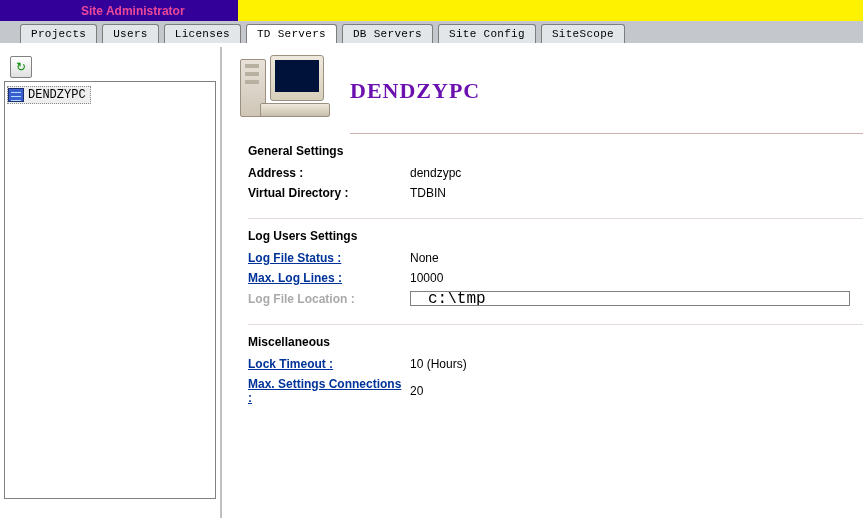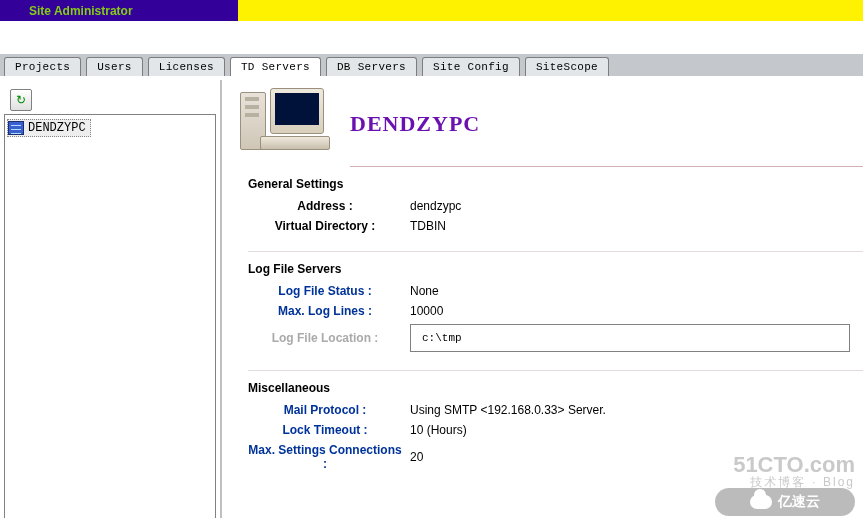--- a/index.html
+++ b/index.html
@@ -1,24 +1,24 @@
 <!DOCTYPE html>
 <html><head>
 <meta charset="utf-8">
 <style>
   * { box-sizing: border-box; }
   html, body { margin: 0; padding: 0; font-family: "MS Sans Serif", Verdana, sans-serif; font-size: 12px; background: #fff; }
   .wrap { width: 863px; height: 518px; position: relative; background: #fff; overflow: hidden; }
 
   
   .header-bar { height: 21px; background: #fff200; display: flex; align-items: stretch; }
-  .header-title-area { width: 238px; background: #330099; color: #84cc16; font-weight: bold; font-size: 12px; display: flex; align-items: center; padding-left: 29px; font-family: Verdana, sans-serif; }
+  .header-title-area { width: 238px; background: #330099; color: #ec4899; font-weight: bold; font-size: 12px; display: flex; align-items: center; padding-left: 81px; font-family: Verdana, sans-serif; }
 
   
-  .tabs-row { height: 22px; background: #c4c8cc; display: flex; align-items: flex-end; padding-left: 4px; margin-top: 33px; }
+  .tabs-row { height: 22px; background: #c4c8cc; display: flex; align-items: flex-end; padding-left: 20px; }
   .tab { height: 19px; background: #e2e6e9; border: 1px solid #7d7d7d; border-bottom: none; border-radius: 3px 3px 0 0; margin-right: 5px; padding: 0 10px; font-size: 11px; display: flex; align-items: center; cursor: pointer; font-family: "Courier New", monospace; letter-spacing: 0.3px; }
   .tab-active { background: #ffffff; }
   .tab-strip-bottom { height: 4px; background: #ffffff; }
 
   
   .body { display: flex; height: calc(518px - 21px - 22px - 4px); }
 
   
   .sidebar { width: 222px; padding: 6px 4px 4px 4px; background: #fff; border-right: 2px solid #c0c0c0; }
   .toolbar { height: 28px; background: #fff; display: flex; align-items: center; padding-left: 6px; }
@@ -42,26 +42,26 @@
   .ci-mon { position:absolute; left:30px; top:0; width:54px; height:46px; background:linear-gradient(#efe9dd,#d8cfbc); border:1px solid #9a9080; border-radius:3px; }
   .ci-mon::after { content:""; position:absolute; top:4px; left:4px; right:4px; bottom:8px; background:#00123a; }
   .ci-base { position:absolute; left:20px; top:48px; width:70px; height:14px; background:linear-gradient(#efe9dd,#c8bfac); border:1px solid #9a9080; border-radius:2px; }
 
   .server-title { font-family: "Times New Roman", serif; font-size: 22px; color: #6a11b0; font-weight: bold; letter-spacing: 1px; flex:1; }
   .hr-line { height: 1px; background: #d3b0b0; margin: 2px 0 10px 120px; }
 
   .section { margin-top: 10px; margin-left: 18px; }
   .section-head { font-weight: bold; color: #000; font-size: 12px; margin-bottom: 8px; }
   .kv-row { display: flex; align-items: center; font-size: 12px; margin-bottom: 6px; }
-  .kv-label { width: 160px; text-align: center; font-weight: bold; color: #003399; padding-right: 6px; }
+  .kv-label { width: 160px; text-align: left; font-weight: bold; color: #003399; padding-right: 6px; }
   .kv-label.plain { color:#000; text-decoration:none; }
-  .kv-label.link { cursor: pointer; }
+  .kv-label.link { text-decoration: underline; cursor: pointer; }
   .kv-label.disabled { color: #aaa; }
   .kv-val { color:#000; padding-left:2px; }
-  .kv-val input { font-family: "Courier New", monospace; font-size: 11px; border:1px solid #808080; height:28px; padding:1px 11px; width: 440px; }
+  .kv-val input { font-family: "Courier New", monospace; font-size: 16px; border:1px solid #808080; height:15px; padding:1px 17px; width: 440px; }
   .light-divider { height:1px; background:#e4dcdc; margin:18px 0 6px 0; width: 620px; }
 
   
   .wm { position:absolute; right:8px; bottom:30px; color:#c9c9c9; font-family: Arial,sans-serif; text-align:right; font-size:22px; font-weight:bold; line-height:1; pointer-events:none; }
   .wm .sub { font-size:12px; font-weight:normal; letter-spacing:2px; display:block; }
   .wm2 { position:absolute; right:8px; bottom:2px; width: 140px; height: 28px; background: #b0b0b0; border-radius: 14px; color:#fff; font-weight:bold; font-size:14px; display:flex; align-items:center; justify-content:center; opacity:.85; pointer-events:none; }
   .wm2 .cloud { width: 22px; height: 14px; background: #fff; border-radius: 8px; margin-right:6px; position:relative; }
   .wm2 .cloud::before { content:""; position:absolute; top:-6px; left:4px; width:12px; height:12px; background:#fff; border-radius:50%; }
 </style>
 </head>
@@ -133,21 +133,21 @@
         </div>
         <div class="kv-row">
           <div class="kv-label plain">Virtual Directory :</div>
           <div class="kv-val">TDBIN</div>
         </div>
       </div>
 
       <div class="light-divider" style="margin-left:18px"></div>
 
       <div class="section">
-        <div class="section-head">Log File Servers</div>
+        <div class="section-head">Log Users Settings</div>
         <div class="kv-row">
           <div class="kv-label link">Log File Status :</div>
           <div class="kv-val">None</div>
         </div>
         <div class="kv-row">
           <div class="kv-label link">Max. Log Lines :</div>
           <div class="kv-val">10000</div>
         </div>
         <div class="kv-row">
           <div class="kv-label disabled">Log File Location :</div>
@@ -155,37 +155,25 @@
             <input type="text" value="c:\tmp" style="">
           </div>
         </div>
       </div>
 
       <div class="light-divider" style="margin-left:18px"></div>
 
       <div class="section">
         <div class="section-head">Miscellaneous</div>
         <div class="kv-row">
-          <div class="kv-label link">Mail Protocol :</div>
-          <div class="kv-val">Using SMTP &lt;192.168.0.33&gt; Server.</div>
-        </div>
-        <div class="kv-row">
           <div class="kv-label link">Lock Timeout :</div>
           <div class="kv-val">10 (Hours)</div>
         </div>
         <div class="kv-row">
           <div class="kv-label link">Max. Settings Connections :</div>
           <div class="kv-val">20</div>
         </div>
       </div>
     </div>
   </div>
 
-  <div class="wm">
-    <span>51CTO.com</span>
-    <span class="sub">技术博客 · Blog</span>
-  </div>
-  <div class="wm2">
-    <span class="cloud"></span>
-    <span>亿速云</span>
-  </div>
 
 </div>
 
 </body></html>

